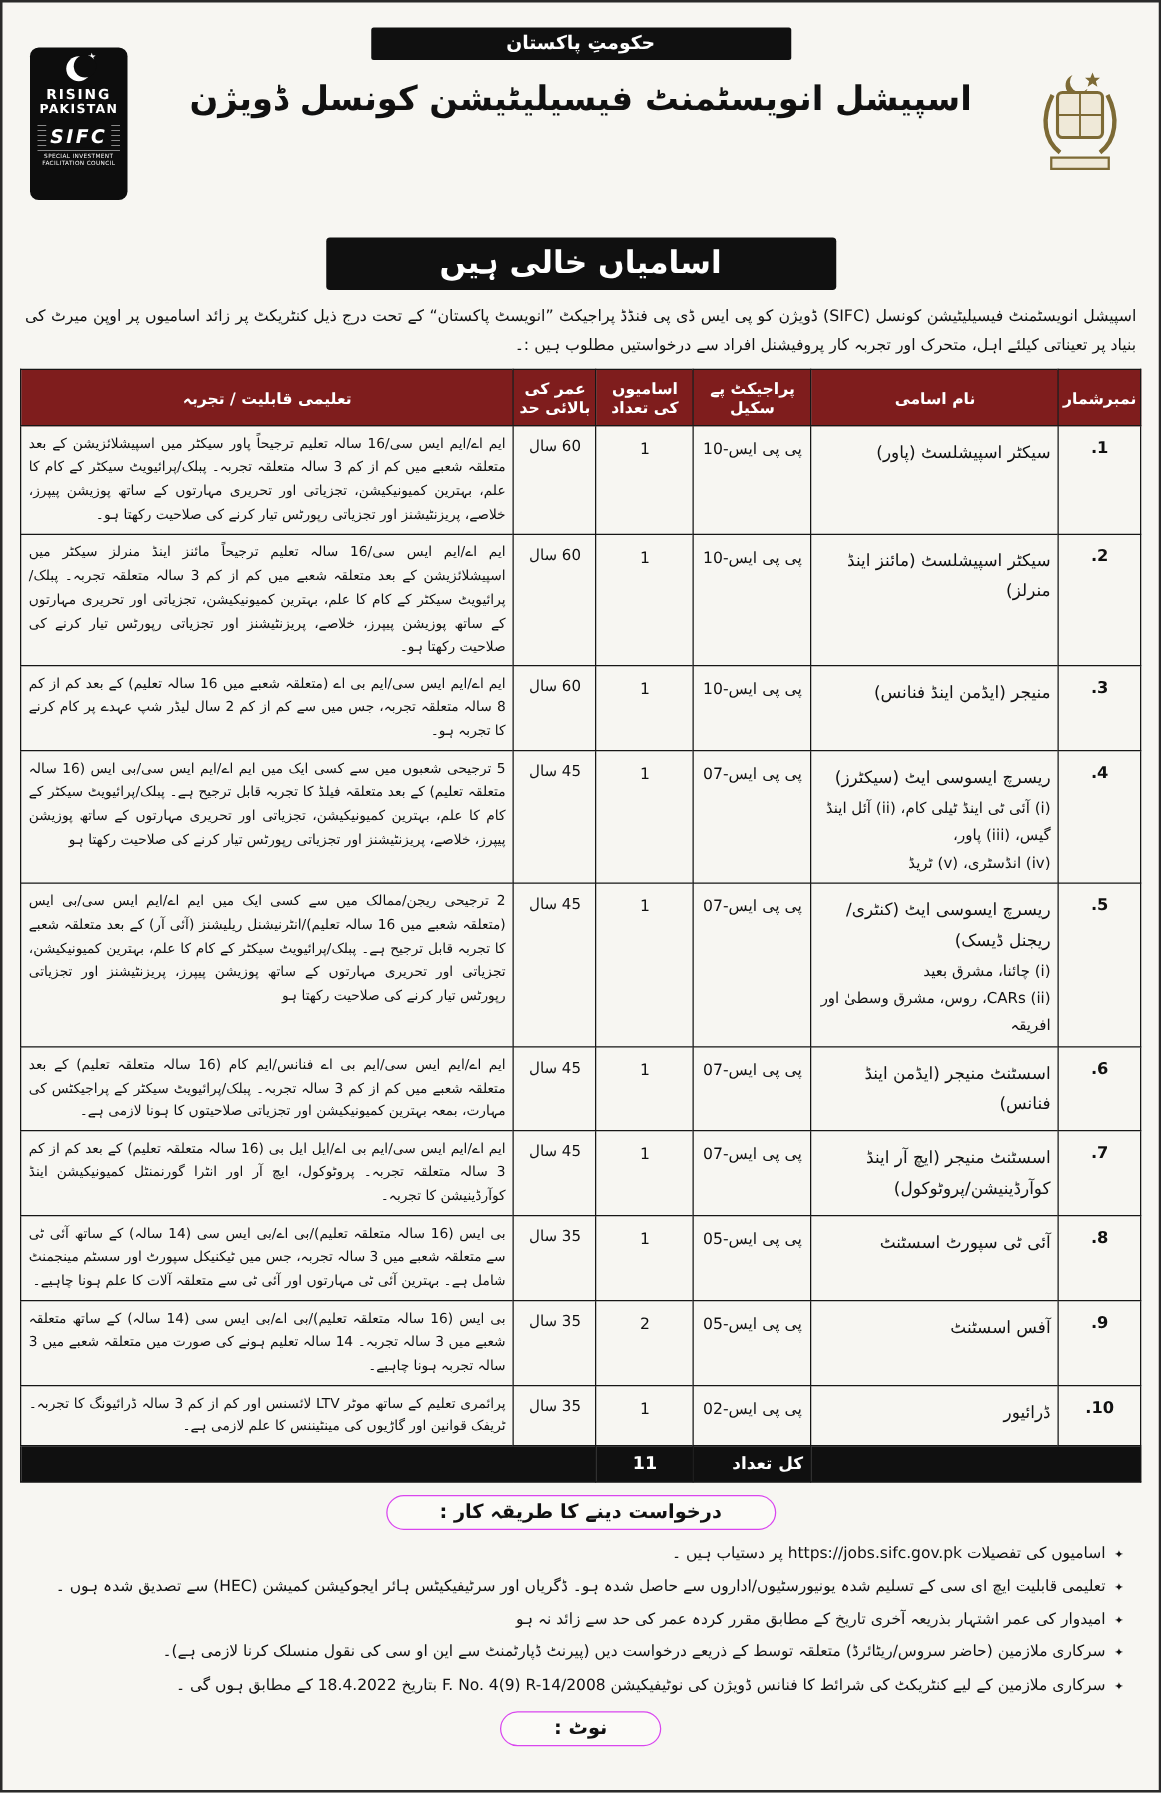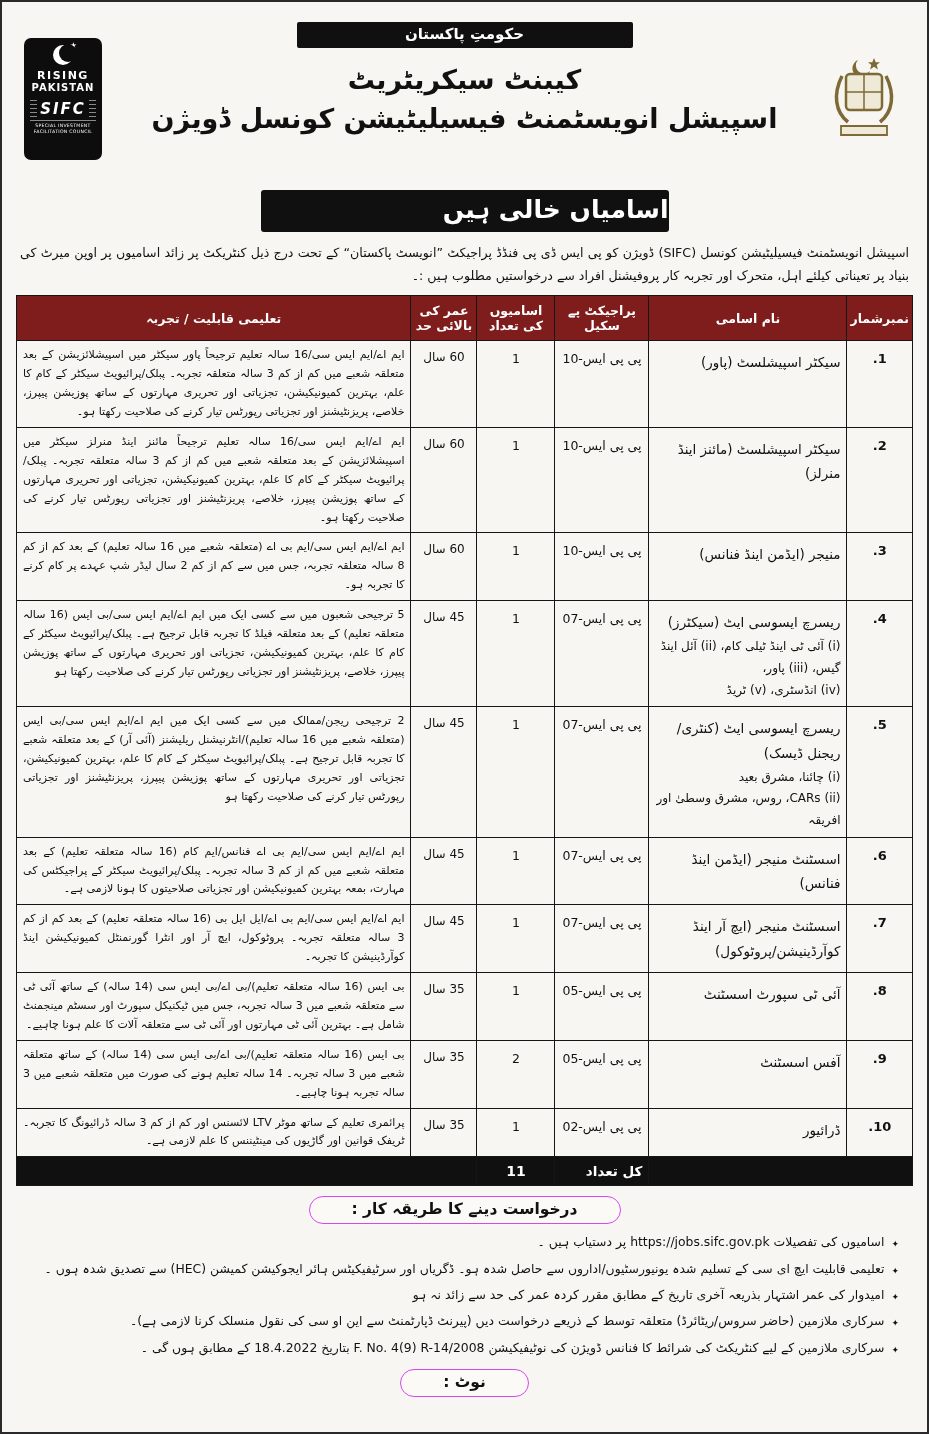--- a/index.html
+++ b/index.html
@@ -52,21 +52,21 @@
   .sifc-stripes span { background: #0d0d0d; color: #fff; font-weight: bold; font-style: italic; font-size: 15px; letter-spacing: 2px; padding: 0 3px; text-align: center; }
   .sifc-cap { font-size: 4.6px; letter-spacing: .3px; line-height: 1.4; padding: 0 2px; }
 
   
   .emblem { position: absolute; right: 12px; top: 32px; width: 74px; height: 90px; direction: ltr; }
 
   
   .banner {
     width: 408px; margin: 6px auto 10px;
     background: #101010; color: #fff;
-    text-align: right; font-size: 25px; font-weight: bold;
+    text-align: center; font-size: 25px; font-weight: bold;
     padding: 5px 0 8px; border-radius: 3px;
   }
 
   .intro { font-size: 12.6px; line-height: 1.8; text-align: justify; margin: 0 4px 8px; }
 
   
   table { width: 100%; border-collapse: collapse; }
   th, td { border: 1.2px solid #161616; }
   thead th {
     background: #7f1d1d; color: #fff;
@@ -125,21 +125,20 @@
         <line x1="37" y1="20" x2="37" y2="56" stroke="#7d6a35" stroke-width="1.5"></line>
         <line x1="19" y1="38" x2="55" y2="38" stroke="#7d6a35" stroke-width="1.5"></line>
         <path d="M15 22 C6 40 8 58 21 68" stroke="#7d6a35" stroke-width="3.5" fill="none"></path>
         <path d="M59 22 C68 40 66 58 53 68" stroke="#7d6a35" stroke-width="3.5" fill="none"></path>
         <path d="M14 72 h46 v9 h-46 z" fill="#efe9d8" stroke="#7d6a35" stroke-width="1.8"></path>
       </svg>
     </div>
 
     <div class="gov-bar">حکومتِ پاکستان</div>
     <div class="hdr-center">
-      <div class="title-main">کیبنٹ سیکریٹریٹ</div>
       <div class="title-main">اسپیشل انویسٹمنٹ فیسیلیٹیشن کونسل ڈویژن</div>
     </div>
   </div>
 
   <div class="banner">اسامیاں خالی ہیں</div>
 
   <p class="intro">اسپیشل انویسٹمنٹ فیسیلیٹیشن کونسل (SIFC) ڈویژن کو پی ایس ڈی پی فنڈڈ پراجیکٹ ”انویسٹ پاکستان“ کے تحت درج ذیل کنٹریکٹ پر زائد اسامیوں پر اوپن میرٹ کی بنیاد پر تعیناتی کیلئے اہل، متحرک اور تجربہ کار پروفیشنل افراد سے درخواستیں مطلوب ہیں :۔</p>
 
   <table>
     <colgroup>

